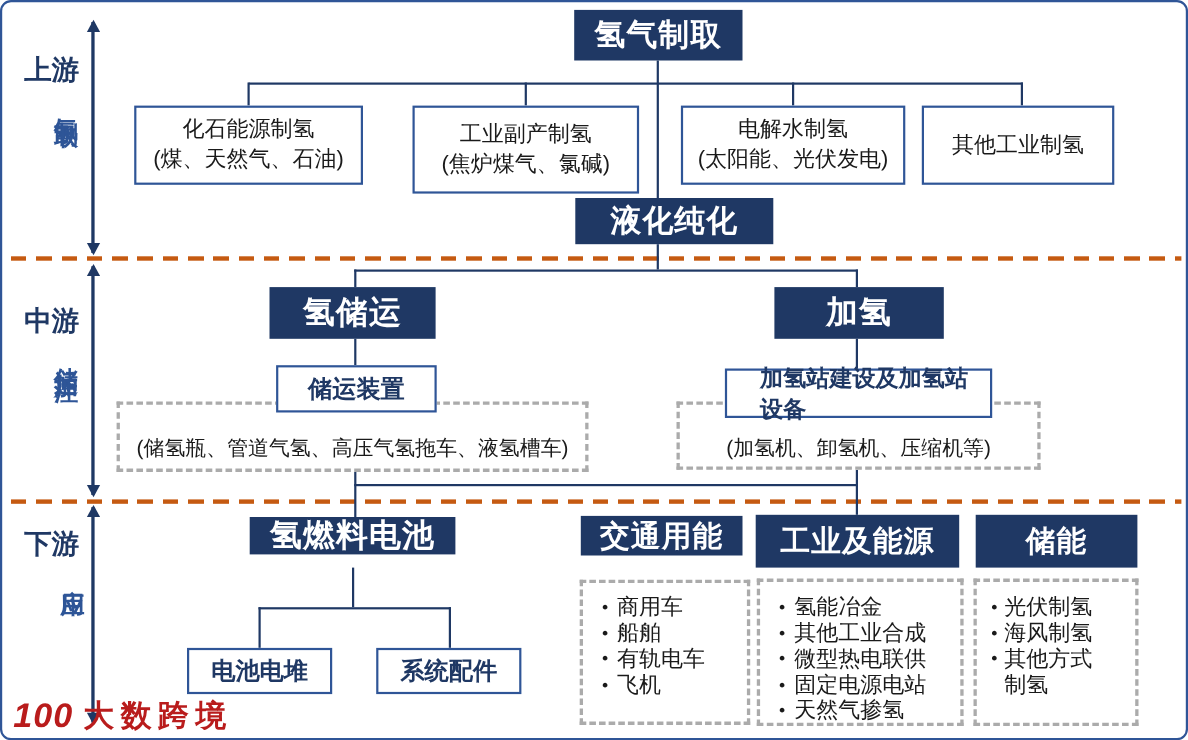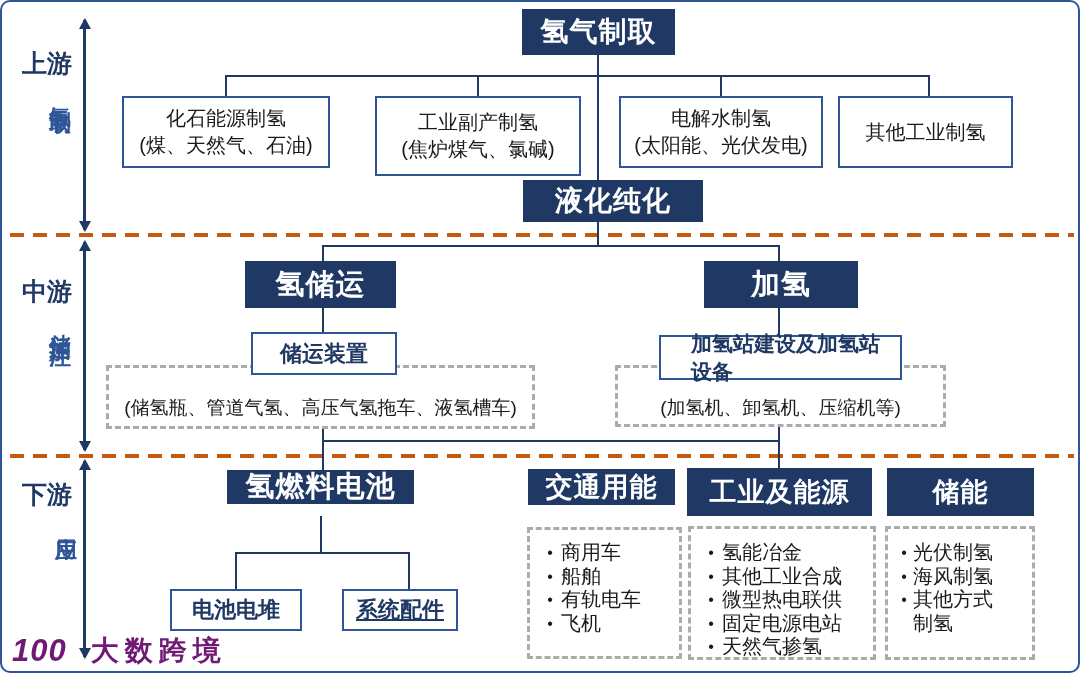--- a/index.html
+++ b/index.html
@@ -39,21 +39,21 @@
   .stage-sub{position:absolute;color:#2E5597;font-size:22px;font-weight:700;z-index:2;
     writing-mode:vertical-rl;text-orientation:upright;letter-spacing:3px;line-height:24px;}
 
   
   .blist{position:absolute;z-index:2;padding:12px 0 0 12px;box-sizing:border-box;}
   .li{display:flex;align-items:flex-start;line-height:23.5px;font-size:20px;color:#1A1A1A;}
   .li .dot{width:22px;flex:0 0 22px;text-align:center;font-size:16px;line-height:23.5px;color:#1A1A1A;}
   .li .txt{display:block;font-family:Liberation Serif, serif;}
 
   
-  .watermark{position:absolute;left:10px;top:630px;z-index:4;display:flex;align-items:center;gap:24px;color:#701a75;}
+  .watermark{position:absolute;left:10px;top:630px;z-index:4;display:flex;align-items:center;gap:9px;color:#b91c1c;}
   .wm-logo{font-size:31px;font-weight:700;font-style:italic;letter-spacing:1px;}
   .wm-text{font-size:28px;font-weight:700;letter-spacing:6px;}
 </style>
 </head>
 <body>
 
 <div class="canvas">
 
   <div class="orange" style="top:231px;"></div>
   <div class="orange" style="top:452px;"></div>
@@ -121,21 +121,21 @@
 
   <div class="devbox" style="left:249px;top:330px;width:146px;height:43px;font-size:22px;">储运装置</div>
   <div class="devbox" style="left:657px;top:333px;width:243px;height:45px;font-size:21px;padding-left:30px;">加氢站建设及加氢站设备</div>
 
   <div class="detail" style="left:108px;top:393px;width:421px;">(储氢瓶、管道气氢、高压气氢拖车、液氢槽车)</div>
   <div class="detail" style="left:617px;top:393px;width:323px;">(加氢机、卸氢机、压缩机等)</div>
 
   <div class="navybox" style="left:225px;top:468px;width:187px;height:34px;font-size:29px;">氢燃料电池</div>
 
   <div class="devbox" style="left:168px;top:587px;width:132px;height:42px;font-size:22px;">电池电堆</div>
-  <div class="devbox" style="left:340px;top:587px;width:116px;height:42px;font-size:22px;text-decoration:underline;">系统配件</div>
+  <div class="devbox" style="left:340px;top:587px;width:132px;height:42px;font-size:22px;">系统配件</div>
 
   <div class="navybox" style="left:526px;top:467px;width:147px;height:36px;font-size:27px;">交通用能</div>
   <div class="navybox" style="left:685px;top:466px;width:185px;height:48px;font-size:27px;">工业及能源</div>
   <div class="navybox" style="left:885px;top:466px;width:147px;height:48px;font-size:27px;">储能</div>
 
   <div class="dashbox" style="left:525px;top:525px;width:155px;height:132px;"></div>
   <div class="dashbox" style="left:686px;top:524px;width:188px;height:134px;"></div>
   <div class="dashbox" style="left:883px;top:524px;width:150px;height:134px;"></div>
 
   <div class="blist" style="left:525px;top:527px;width:155px;">

